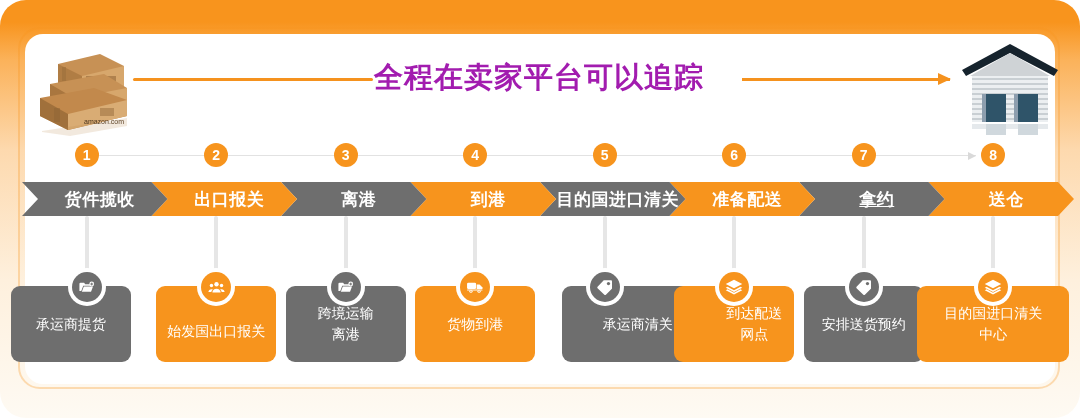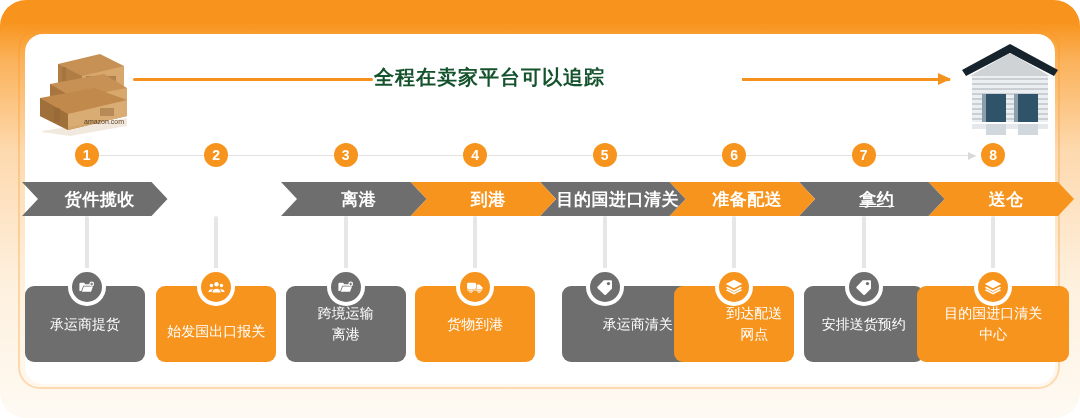--- a/index.html
+++ b/index.html
@@ -30,21 +30,21 @@
   
   .boxes{position:absolute;left:28px;top:36px;width:104px;height:100px;}
   .warehouse{position:absolute;left:958px;top:36px;width:104px;height:100px;}
 
   .rule-left{
     position:absolute;left:133px;top:78px;width:240px;height:3px;
     background:#f5921e;border-radius:2px;
   }
   .headline{
     position:absolute;left:374px;top:55px;width:362px;height:44px;
-    font-size:20px;font-weight:bold;color:#14532d;
+    font-size:29px;font-weight:bold;color:#a21caf;
     letter-spacing:1px;line-height:44px;white-space:nowrap;
   }
   .rule-right{
     position:absolute;left:742px;top:78px;width:208px;height:3px;
     background:#f5921e;
   }
   .rule-right::after{
     content:"";position:absolute;right:-1px;top:-5px;
     border-left:13px solid #f5921e;
     border-top:6.5px solid transparent;
@@ -193,20 +193,23 @@
         <div class="dot" style="left: 674.25px;">6</div>
         <div class="dot" style="left: 803.75px;">7</div>
         <div class="dot" style="left: 933.25px;">8</div>
       </div>
   </div>
 
   <div class="band" id="band">
       <div class="chev gray first" style="left: 0px; width: 145.5px; z-index: 8;">
         <span>货件揽收</span>
       </div>
+      <div class="chev orange" style="left: 129.5px; width: 145.5px; z-index: 7;">
+        <span>出口报关</span>
+      </div>
       <div class="chev gray" style="left: 259px; width: 145.5px; z-index: 6;">
         <span>离港</span>
       </div>
       <div class="chev orange" style="left: 388.5px; width: 145.5px; z-index: 5;">
         <span>到港</span>
       </div>
       <div class="chev gray" style="left: 518px; width: 145.5px; z-index: 4;">
         <span>目的国进口清关</span>
       </div>
       <div class="chev orange" style="left: 647.5px; width: 145.5px; z-index: 3;">
@@ -225,21 +228,21 @@
       <div class="stem" style="left: 216.25px;"></div>
       <div class="stem" style="left: 345.75px;"></div>
       <div class="stem" style="left: 475.25px;"></div>
       <div class="stem" style="left: 604.75px;"></div>
       <div class="stem" style="left: 734.25px;"></div>
       <div class="stem" style="left: 863.75px;"></div>
       <div class="stem" style="left: 993.25px;"></div>
     </div>
 
   <div id="cards">
-      <div class="card gray" style="left: 25px; width: 120px; text-align: center;">
+      <div class="card gray" style="left: 11px; width: 120px; text-align: center;">
         <span style="white-space: pre-line;">承运商提货</span>
       </div>
       <div class="card orange" style="left: 156.25px; width: 120px;">
         <span style="white-space: pre-line; margin-top: 14px;">始发国出口报关</span>
       </div>
       <div class="card gray" style="left: 285.75px; width: 120px;">
         <span style="white-space: pre-line;">跨境运输
 离港</span>
       </div>
       <div class="card orange" style="left: 415.25px; width: 120px;">

